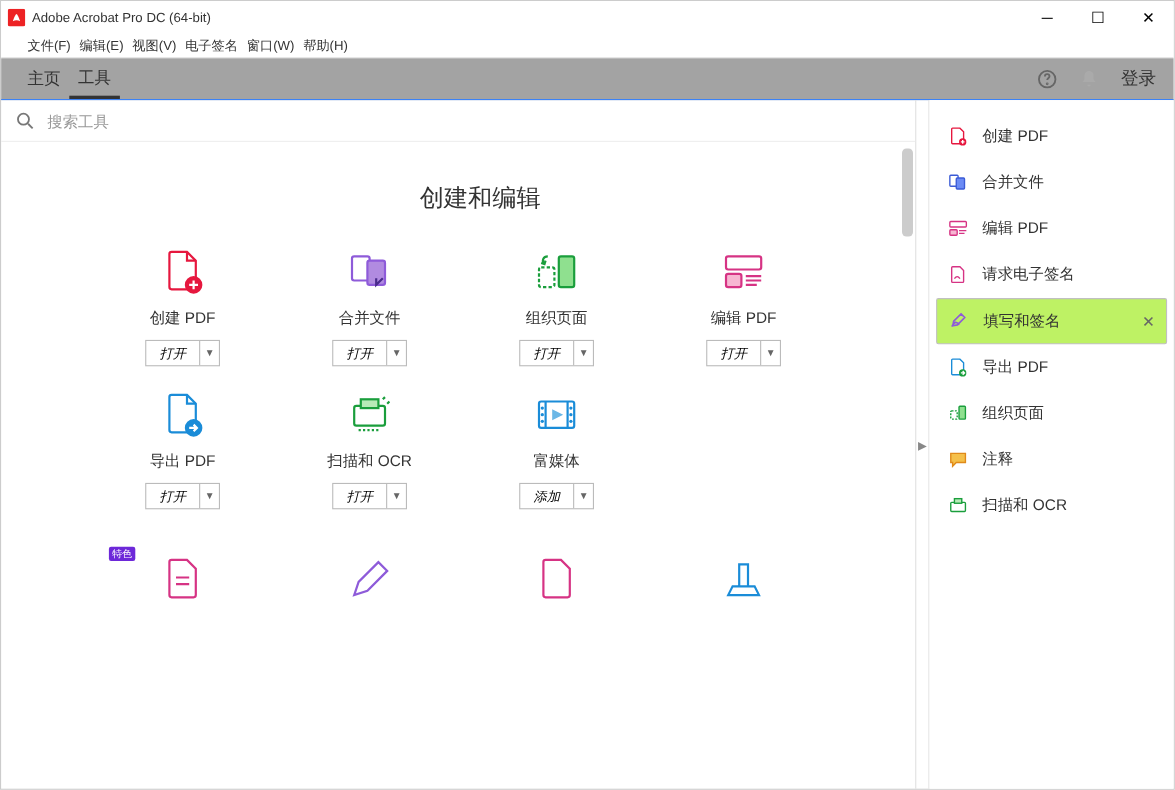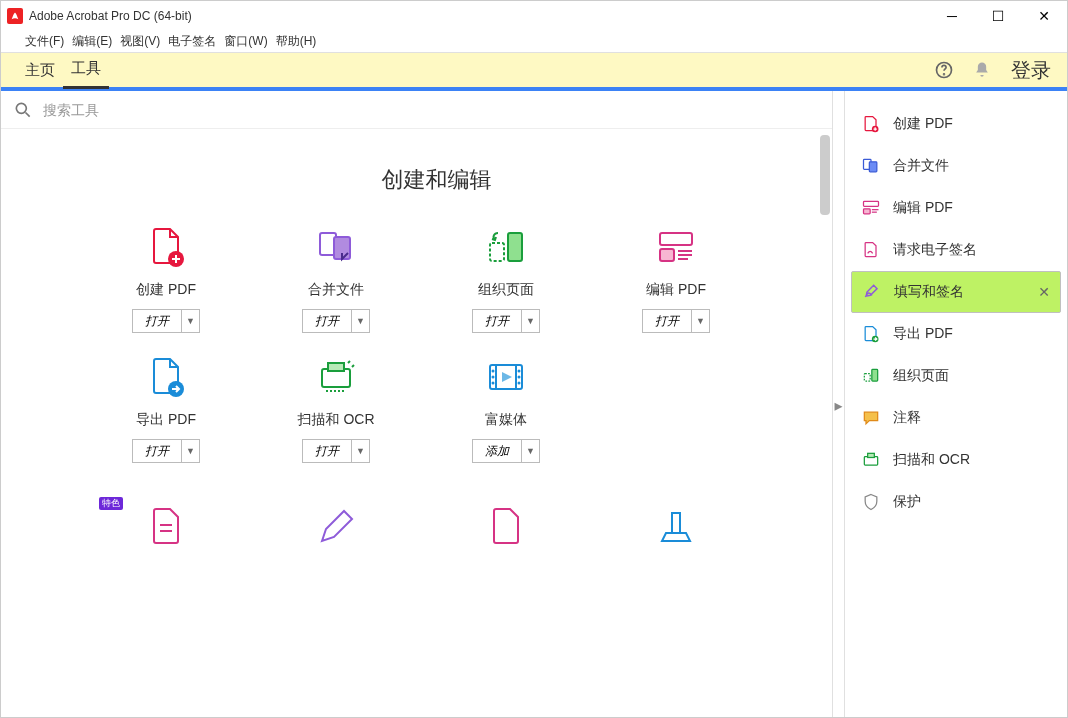--- a/index.html
+++ b/index.html
@@ -7,26 +7,26 @@
 
 .titlebar { height: 30px; display: flex; align-items: center; padding: 0 0 0 6px; background: #fff; }
 .titlebar .app-icon { width: 16px; height: 16px; margin-right: 6px; }
 .titlebar .title { font-size: 12px; color: #333; flex: 1; }
 .titlebar .win-controls { display: flex; }
 .titlebar .win-btn { width: 46px; height: 30px; display: flex; align-items: center; justify-content: center; font-size: 14px; cursor: pointer; }
 
 .menubar { height: 22px; display: flex; align-items: center; padding-left: 24px; gap: 8px; font-size: 12px; color: #333; background: #fff; border-bottom: 1px solid #e0e0e0; }
 .menubar span { cursor: pointer; }
 
-.toolbar { height: 38px; display: flex; align-items: center; padding: 0 16px 0 16px; border-bottom: 4px solid #3b82f6; background: #fef9c3; }
+.toolbar { height: 38px; display: flex; align-items: center; padding: 0 16px 0 16px; border-bottom: 1px solid #3b82f6; background: #a3a3a3; }
 .toolbar .tab { font-size: 15px; color: #333; padding: 0 8px; height: 37px; display:flex; align-items:center; cursor: pointer; }
 .toolbar .tab.active { border-bottom: 3px solid #333; font-weight: 500; }
 .toolbar .spacer { flex: 1; }
 .toolbar .rbtn { width: 30px; height: 30px; display:flex; align-items:center; justify-content:center; margin-left: 8px; cursor:pointer; }
-.toolbar .signin { font-size: 20px; color: #333; margin-left: 14px; cursor:pointer; }
+.toolbar .signin { font-size: 16px; color: #333; margin-left: 14px; cursor:pointer; }
 
 .body-wrap { display: flex; height: calc(718px - 30px - 22px - 38px); }
 
 .main { flex: 1; display: flex; flex-direction: column; border-right: 1px solid #e0e0e0; min-width: 0; }
 .search-row { height: 38px; display: flex; align-items: center; padding: 0 12px; border-bottom: 1px solid #eee; }
 .search-row .sicon { width: 20px; height: 20px; margin-right: 10px; color: #777; }
 .search-row input { border: none; outline: none; font-size: 14px; flex: 1; color: #333; }
 .search-row input::placeholder { color: #999; }
 
 .scroll-area { flex:1; overflow: auto; padding: 30px 40px 20px 80px; position: relative; }
@@ -310,20 +310,14 @@
         </svg>
       <span>注释</span>
     </div>
     <div class="side-item">
       <svg class="side-ico" viewBox="0 0 24 24">
           <rect x="4" y="8" width="16" height="10" rx="1" fill="none" stroke="#1a9e3c" stroke-width="1.5"></rect>
           <rect x="8" y="4" width="8" height="5" fill="#b7eab7" stroke="#1a9e3c" stroke-width="1.5"></rect>
         </svg>
       <span>扫描和 OCR</span>
     </div>
-    <div class="side-item">
-      <svg class="side-ico" viewBox="0 0 24 24">
-          <path d="M12 3l7 3v5c0 5-3 8-7 10-4-2-7-5-7-10V6l7-3z" fill="none" stroke="#888" stroke-width="1.5"></path>
-        </svg>
-      <span>保护</span>
-    </div>
   </div>
 </div>
 
 </body></html>

